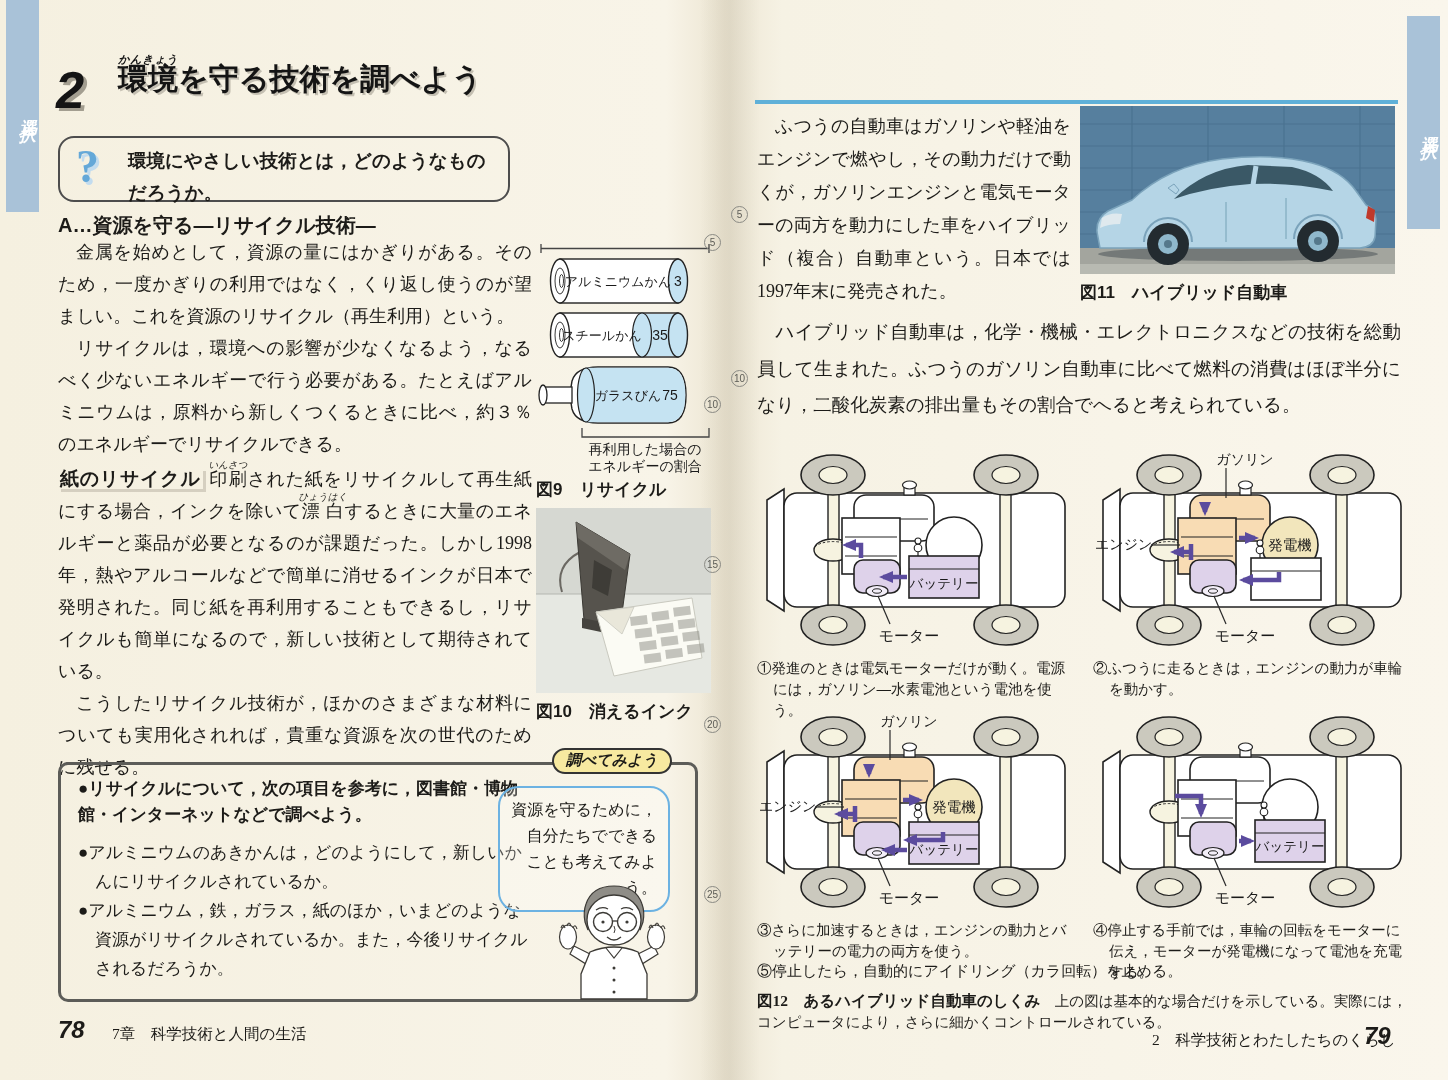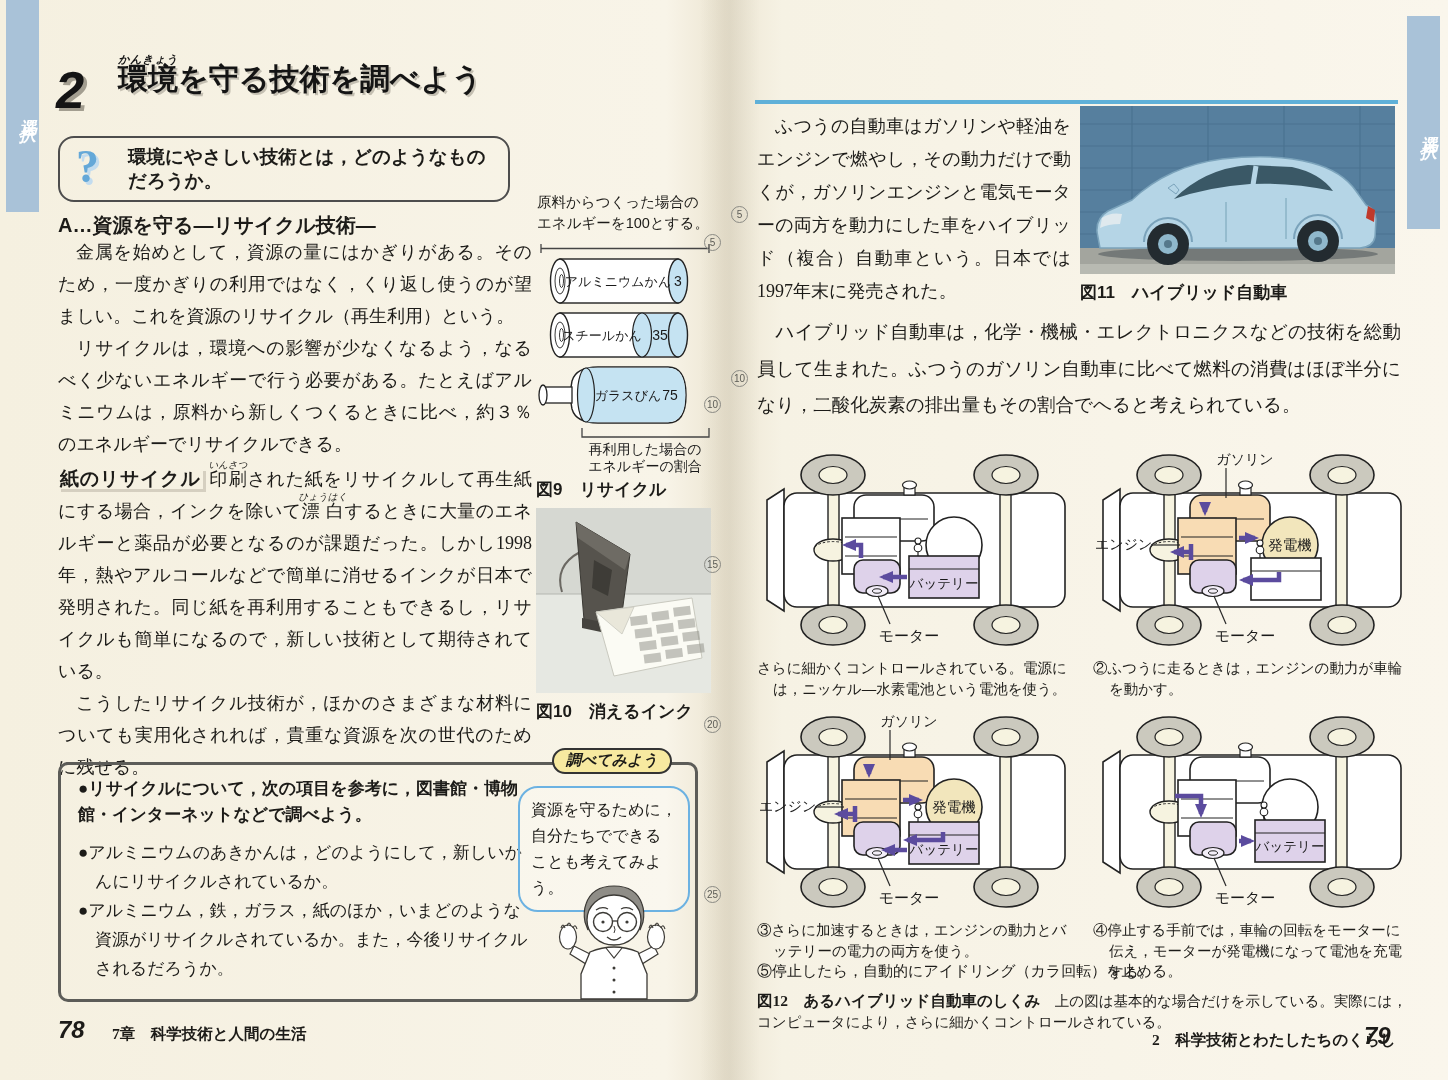--- a/index.html
+++ b/index.html
@@ -21,47 +21,47 @@
   
   .unit-no { left:56px; top:60px; font-family:"Liberation Sans",sans-serif; font-weight:800; font-size:52px;
     color:#141414; text-shadow:4px 3px 0 #a39e90; transform:skewX(-8deg); }
   .l-title { left:118px; top:54px; font-family:"Liberation Sans",sans-serif; font-weight:800; font-size:30px;
     color:#141414; text-shadow:2px 2px 0 #c4bfb2; white-space:nowrap; }
   .l-title rt { font-size:11px; font-weight:600; text-shadow:none; }
   .qbox { left:58px; top:136px; width:452px; height:66px; border:2px solid #4d4d4d; border-radius:16px;
     padding:7px 10px 7px 68px; }
   .qmark { position:absolute; left:16px; top:2px; font-family:"Liberation Serif",serif; font-weight:bold;
     font-size:46px; color:#64a8d8; text-shadow:3px 3px 0 #c2dcef; }
-  .qtext { font-family:"Liberation Sans",sans-serif; font-weight:bold; font-size:18.5px; line-height:24px; }
+  .qtext { font-family:"Liberation Sans",sans-serif; font-weight:bold; font-size:18.5px; line-height:32px; }
   .sec-head { font-family:"Liberation Sans",sans-serif; font-weight:bold; font-size:20px; white-space:nowrap; }
   .a-head { left:58px; top:212px; }
   .l-body { left:58px; top:236px; width:474px; font-size:18px; line-height:32px; text-align:justify; }
   .l-body p.ind { text-indent:1em; }
   .paper-label { font-family:"Liberation Sans",sans-serif; font-weight:bold; font-size:19px;
     box-shadow:3px 3px 0 #d5cfc0; padding:0 2px; margin-right:6px; }
   ruby rt { font-size:9.5px;font-style:italic; }
 
   
   .f9-note { left:537px; top:192px; width:172px; font-family:"Liberation Sans",sans-serif; font-size:14.5px; line-height:21px; }
   .figcap { font-family:"Liberation Sans",sans-serif; font-weight:bold; font-size:17px; white-space:nowrap; }
 
   
   .rbox { left:58px; top:762px; width:640px; height:240px; border:3px solid #5c5c58; border-radius:10px; }
   .rbox-intro { left:78px; top:776px; width:452px; font-family:"Liberation Sans",sans-serif; font-weight:bold;
     font-size:17px; line-height:26px; }
   .rbox-items { left:78px; top:838px; width:452px; font-size:17px; line-height:29px; }
   .rbox-items p { padding-left:1em; text-indent:-1em; }
   .badge { left:552px; top:748px; background:#f7e9a0; border:2px solid #333; border-radius:14px;
     padding:1px 12px 2px; font-family:"Liberation Sans",sans-serif; font-weight:bold; font-style:italic; font-size:15px; }
-  .bubble { left:518px; top:786px; width:172px; border:2.5px solid #6cb2e2; border-radius:20px;
-    padding:9px 11px; font-size:16px; line-height:26px; background:rgba(255,255,255,.25); }
+  .bubble { left:498px; top:786px; width:172px; border:2.5px solid #6cb2e2; border-radius:20px;
+    padding:9px 11px; font-size:16px; line-height:26px; background:rgba(255,255,255,.25);text-align:right; }
 
   
   .pgnum { font-family:"Liberation Sans",sans-serif; font-weight:bold; font-size:24px; font-style:italic; }
-  .foot-txt { font-size:15.5px;font-weight:bold; }
+  .foot-txt { font-size:15.5px; }
 
   
   .b-head { left:757px; top:74px; font-size:20px; }
   .b-rule { left:755px; top:100px; width:643px; height:4px; background:#5fb0d8; }
   .r-col1 { left:757px; top:110px; width:314px; font-size:18px; line-height:33px; text-align:justify; text-indent:1em; }
   .r-para2 { left:757px; top:314px; width:644px; font-size:18.5px; line-height:36.5px; text-align:justify; text-indent:1em; }
   .pcap { font-family:"Liberation Sans",sans-serif; font-size:14.5px; line-height:21px; width:322px;
     padding-left:1.1em; text-indent:-1.1em; }
   .note5 { left:757px; top:962px; font-family:"Liberation Sans",sans-serif; font-size:15px; }
   .f12cap { left:757px; top:990px; width:650px; font-family:Liberation Serif, serif; font-size:14.5px; line-height:21px; }
@@ -145,21 +145,20 @@
 
 <div class="abs sec-head a-head">A…資源を守る—リサイクル技術—</div>
 
 <div class="abs l-body">
   <p class="ind">金属を始めとして，資源の量にはかぎりがある。そのため，一度かぎりの利用ではなく，くり返し使うのが望ましい。これを資源のリサイクル（再生利用）という。</p>
   <p class="ind">リサイクルは，環境への影響が少なくなるよう，なるべく少ないエネルギーで行う必要がある。たとえばアルミニウムは，原料から新しくつくるときに比べ，約３％のエネルギーでリサイクルできる。</p>
   <p><span class="paper-label">紙のリサイクル</span><ruby><span>印刷</span><rt>いんさつ</rt></ruby><span>された紙をリサイクルして再生紙にする場合，インクを除いて</span><ruby><span>漂白</span><rt>ひょうはく</rt></ruby><span>するときに大量のエネルギーと薬品が必要となるのが課題だった。しかし1998年，熱やアルコールなどで簡単に消せるインクが日本で発明された。同じ紙を再利用することもできるし，リサイクルも簡単になるので，新しい技術として期待されている。</span></p>
   <p class="ind">こうしたリサイクル技術が，ほかのさまざまな材料についても実用化されれば，貴重な資源を次の世代のために残せる。</p>
 </div>
 
-<div class="abs f9-note">原料からつくった場合のエネルギーを100とする。</div>
 <svg class="abs" style="left:536px;top:240px" width="178" height="234" viewBox="0 0 178 234">
   <path d="M5,4 V13 M5,8.5 H173 M173,4 V13" stroke="#444" stroke-width="1.3" fill="none"></path>
 
   <g>
     <rect x="24" y="19" width="118" height="44" fill="#fff" stroke="#222" stroke-width="1.4"></rect>
     <ellipse cx="142" cy="41" rx="9.5" ry="22" fill="#c5e3f2" stroke="#222" stroke-width="1.4"></ellipse>
     <ellipse cx="24" cy="41" rx="9.5" ry="22" fill="#fff" stroke="#222" stroke-width="1.4"></ellipse>
     <ellipse cx="24" cy="41" rx="5" ry="13" fill="none" stroke="#222" stroke-width="0.9"></ellipse>
     <ellipse cx="25.5" cy="41" rx="2" ry="6.5" fill="none" stroke="#222" stroke-width="0.9"></ellipse>
     <text x="82" y="46" font-size="13" text-anchor="middle">アルミニウムかん</text>
@@ -311,21 +310,21 @@
   <use href="#engine" fill="#fff"></use>
   <use href="#generator" fill="#fff"></use>
   <use href="#motor" fill="#ded2ea"></use>
   <use href="#battery" x="152" y="108" fill="#ded2ea"></use>
   <path class="arr" d="M150,129 H126" marker-end="url(#ah)"></path>
   <path class="arr" d="M104,110 V97 H89" marker-end="url(#ah)"></path>
   <text x="187" y="140" font-size="13.5" text-anchor="middle">バッテリー</text>
   <line class="ldr" x1="121" y1="148" x2="133" y2="176"></line>
   <text x="152" y="193" font-size="15" text-anchor="middle">モーター</text>
 </svg>
-<div class="abs pcap" style="left:757px;top:658px">さらに細かくコントロールされている。電源には，ニッケル—水素電池という電池を使う。</div>
+<div class="abs pcap" style="left:757px;top:658px">①発進のときは電気モーターだけが動く。電源には，ガソリン—水素電池という電池を使う。</div>
 
 <svg class="abs" style="left:1093px;top:448px" width="320" height="205" viewBox="0 0 320 205">
   <use href="#chassis"></use>
   <use href="#tank" fill="#f8dcb4"></use>
   <use href="#engine" fill="#f8dcb4"></use>
   <use href="#generator" fill="#f2e6bc"></use>
   <use href="#battery" x="158" y="110" fill="#fff"></use>
   <use href="#motor" fill="#ded2ea"></use>
   <path class="arr" d="M112,54 V64" marker-end="url(#ah)"></path>
   <path class="arr" d="M146,90 H162" marker-end="url(#ah)"></path>

